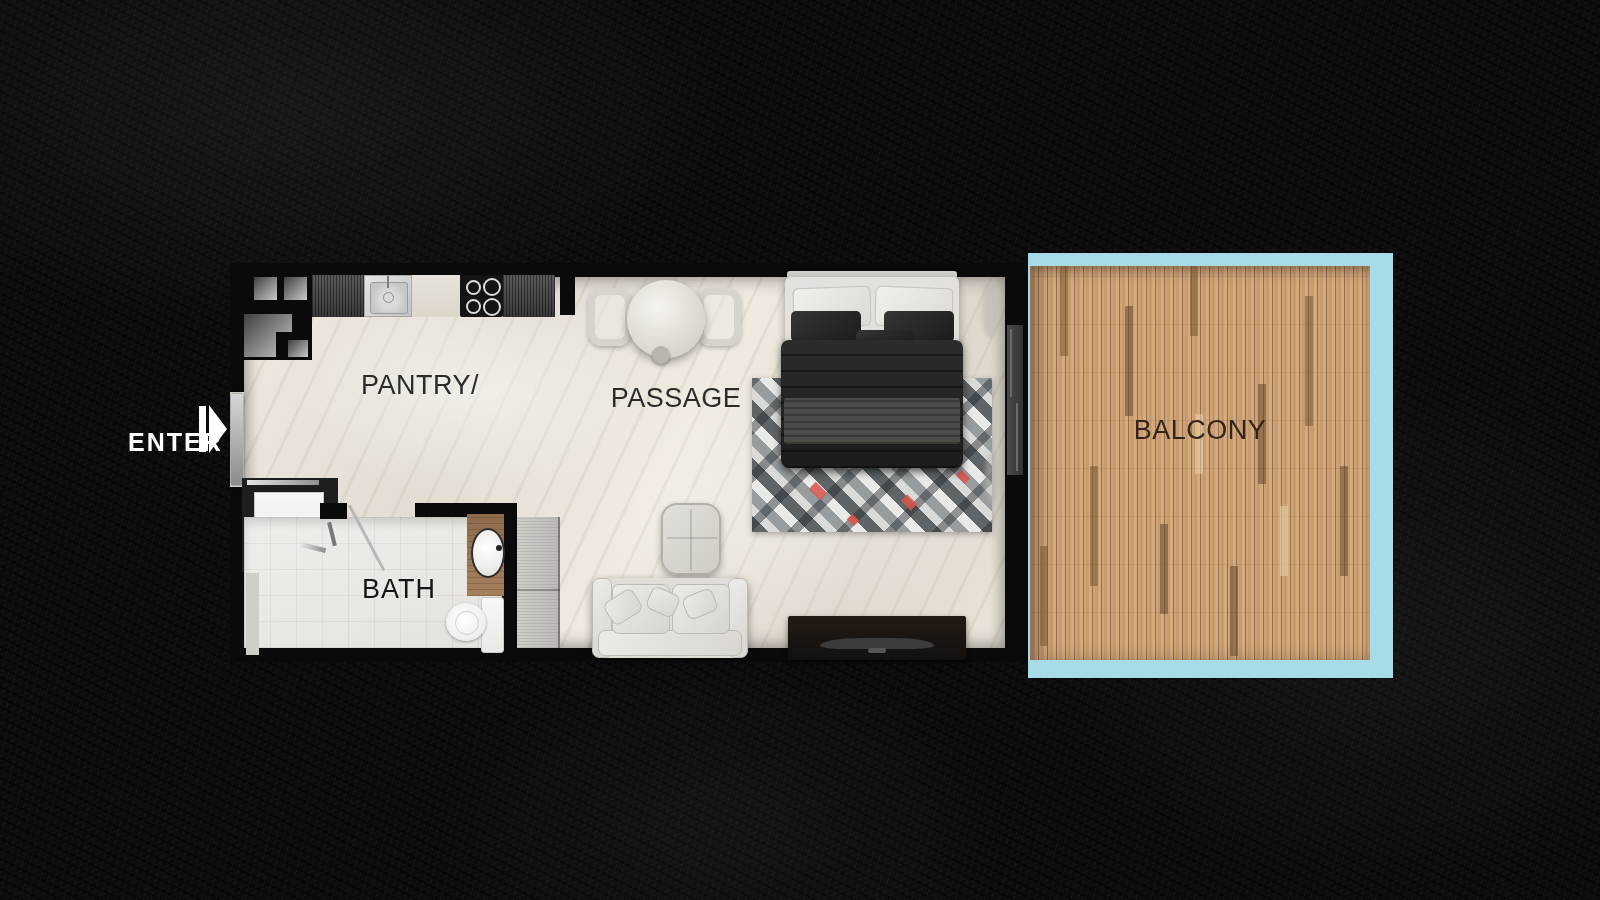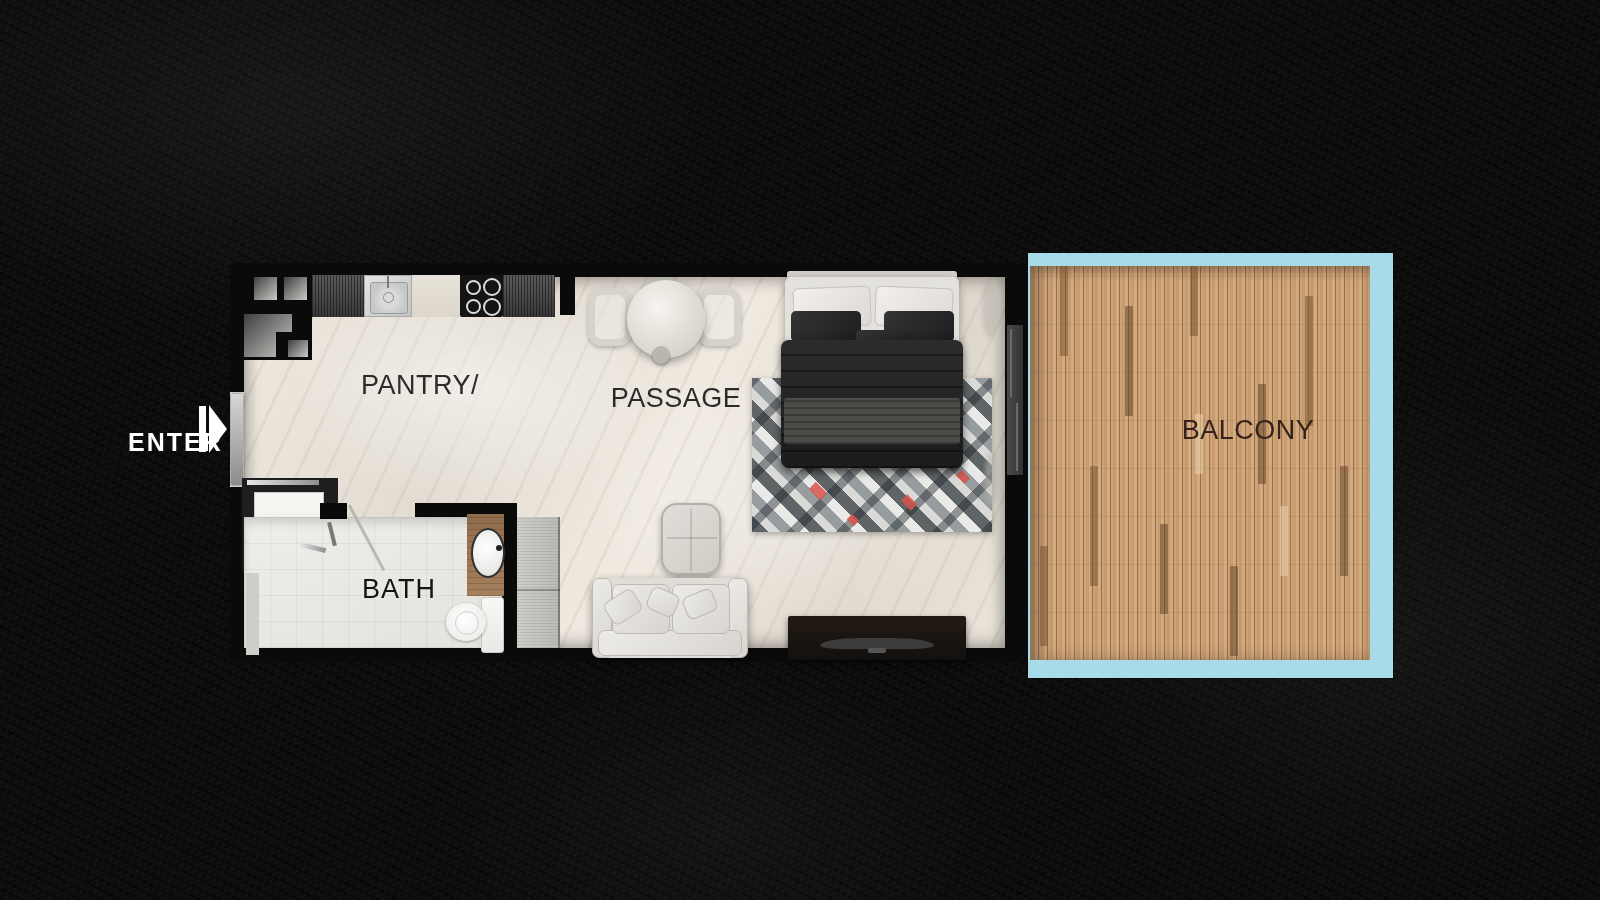--- a/index.html
+++ b/index.html
@@ -99,21 +99,21 @@
   .tv-console{background:linear-gradient(180deg,#231a14,#12100e);border-radius:2px;box-shadow:0 3px 6px rgba(0,0,0,0.5);}
   .tv{background:#3c3c3c;border-radius:50% 50% 30% 30% / 100% 100% 40% 40%;}
   .plant{background:#b6b3ae;border-radius:45%;filter:blur(2px);opacity:0.55;}
   
   .door-leaf{background:linear-gradient(180deg,#d6d6d6,#8b8b8b);box-shadow:0 0 3px rgba(0,0,0,0.6);}
   .glass-door{background:rgba(175,175,175,0.85);}
   .sliding-door{background:linear-gradient(90deg,#4a4a4a,#333);}
   .chrome{background:linear-gradient(90deg,#e5e5e5,#8e8e8e);}
   
   .room-label{color:#2b2b2b;text-align:center;line-height:1.24;font-size:27px;letter-spacing:0.5px;}
-  .balcony-label{color:#33231a;padding-left:48px;}
+  .balcony-label{color:#33231a;}
   .enter-label{color:#fff;font-weight:700;font-size:25px;letter-spacing:2px;}
   .sh-label{color:#1d1d1d;font-size:16px;letter-spacing:0.5px;}
   .bath-label{color:#141414;font-size:27px;letter-spacing:1px;}
 </style>
 </head>
 <body>
 
 <div class="stage">
 
   <div class="abs balcony-frame">

